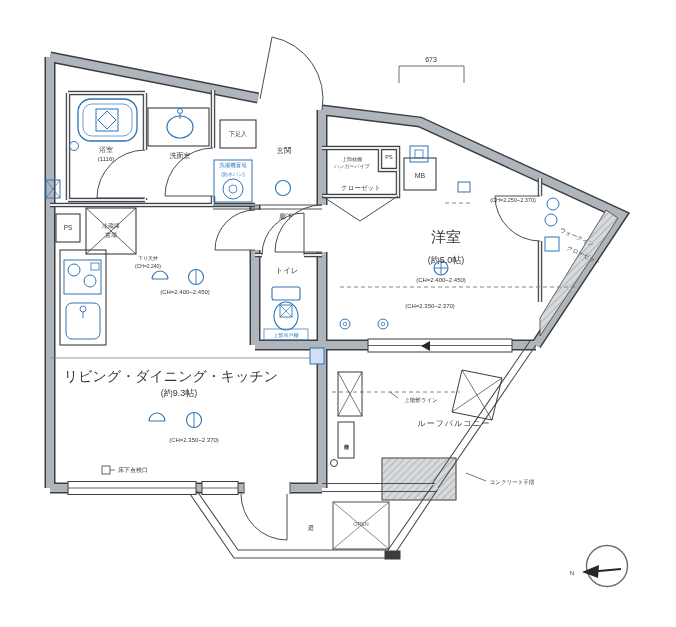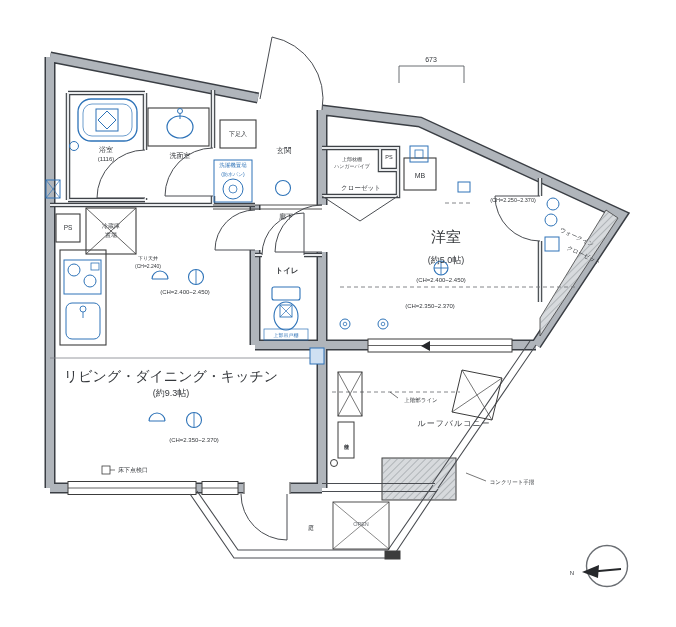--- a/index.html
+++ b/index.html
@@ -241,25 +241,25 @@
 
 <span class="lbl" style="left:446px;top:236px;font-size:15px;">洋室</span>
 <span class="lbl" style="left:446px;top:260px;font-size:9px;">(約5.0帖)</span>
 <span class="lbl" style="left:513px;top:201px;font-size:5.5px;">(CH=2.250~2.370)</span>
 <span class="lbl" style="left:441px;top:280px;font-size:6px;">(CH=2.400~2.450)</span>
 <span class="lbl" style="left:430px;top:306px;font-size:6px;">(CH=2.350~2.370)</span>
 
 <span class="lbl rot25" style="left:577px;top:237px;font-size:6px;">ウォークイン</span>
 <span class="lbl rot25" style="left:584px;top:255px;font-size:6px;">クローゼット</span>
 
-<span class="lbl" style="left:287px;top:271px;font-size:7.5px;font-weight:bold;">トイレ</span>
+<span class="lbl" style="left:287px;top:271px;font-size:7.5px;">トイレ</span>
 <span class="lbl blue" style="left:286px;top:334.5px;font-size:5px;">上部吊戸棚</span>
 
 <span class="lbl" style="left:171px;top:376px;font-size:14px;">リビング・ダイニング・キッチン</span>
-<span class="lbl" style="left:171px;top:393px;font-size:9px;">(約9.3帖)</span>
+<span class="lbl" style="left:179px;top:393px;font-size:9px;">(約9.3帖)</span>
 <span class="lbl" style="left:148px;top:258px;font-size:5px;">下り天井</span>
 <span class="lbl" style="left:148px;top:265.5px;font-size:5px;">(CH=2.240)</span>
 <span class="lbl" style="left:185px;top:291.5px;font-size:6px;">(CH=2.400~2.450)</span>
 <span class="lbl" style="left:194px;top:440px;font-size:6px;">(CH=2.350~2.370)</span>
 <span class="lbl" style="left:133px;top:470px;font-size:6px;">床下点検口</span>
 
 <span class="lbl" style="left:111px;top:226px;font-size:6px;">冷蔵庫</span>
 <span class="lbl" style="left:111px;top:235px;font-size:6px;">置場</span>
 <span class="lbl" style="left:68px;top:228px;font-size:6.5px;">PS</span>
 

